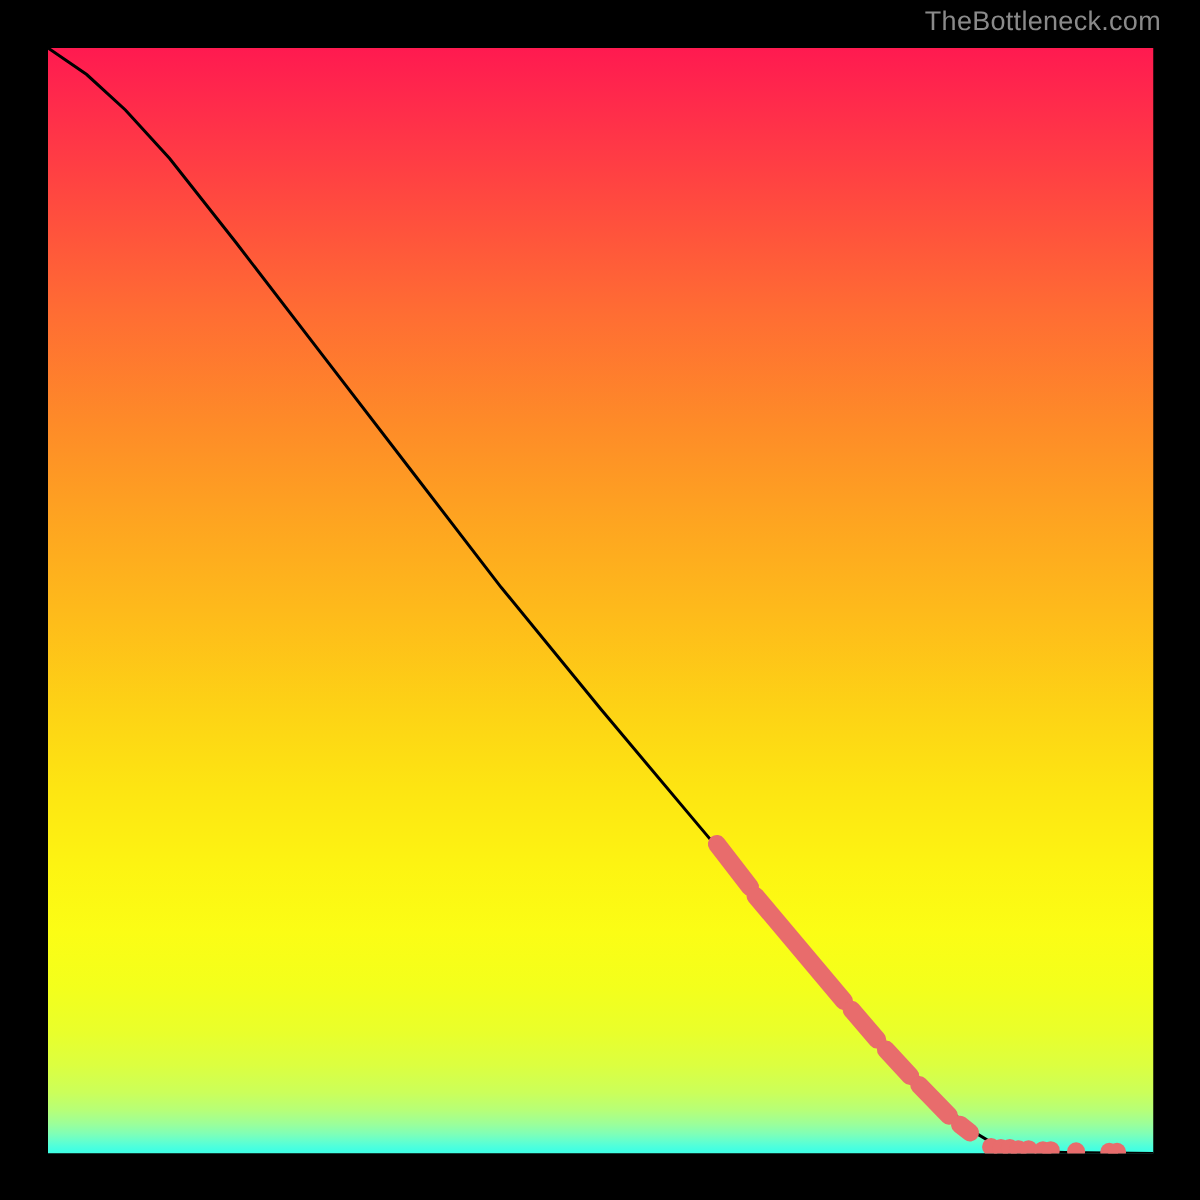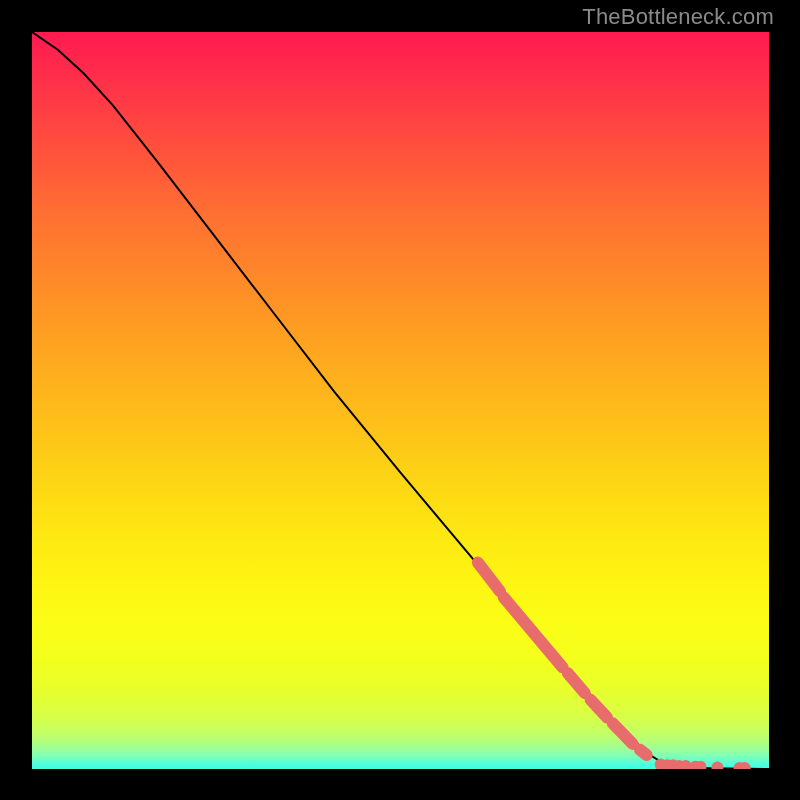--- a/index.html
+++ b/index.html
@@ -10,21 +10,21 @@
     background: #000;
     font-family: Arial, Helvetica, sans-serif;
     position: relative;
     overflow: hidden;
   }
   .attribution {
     position: absolute;
     top: 4px;
     right: 26px;
     color: #8a8a8a;
-    font-size: 22px;
+    font-size: 18px;
     font-weight: 400;
     letter-spacing: 0.2px;
   }
   .plot-area {
     position: absolute;
     left: 32px;
     top: 32px;
     width: 737px;
     height: 737px;
   }

